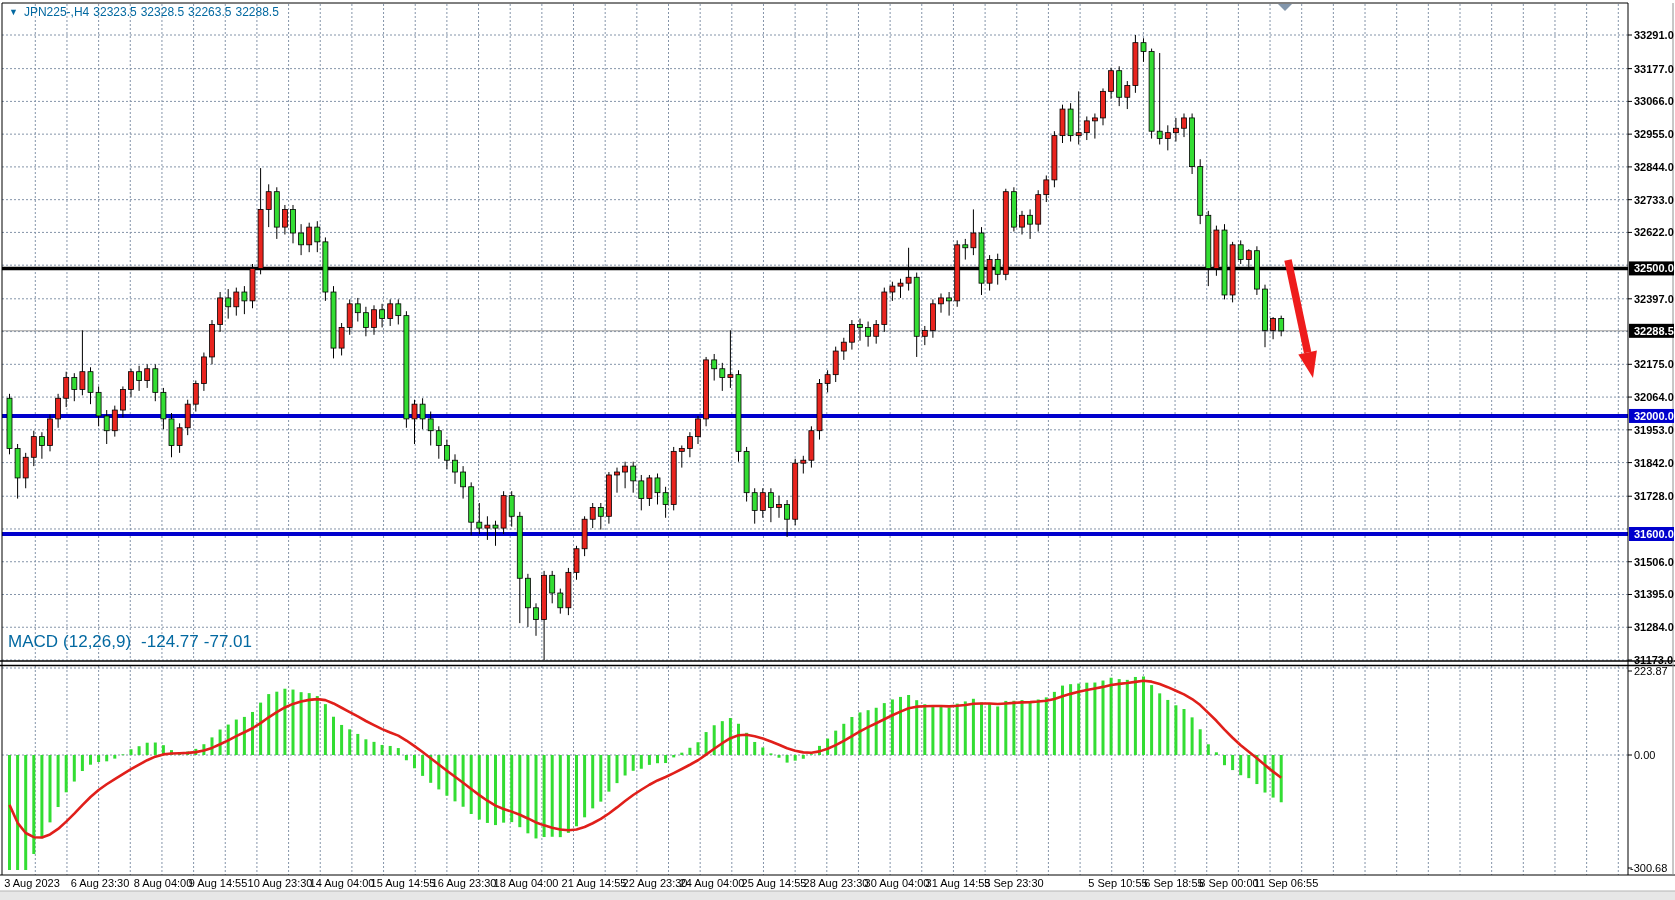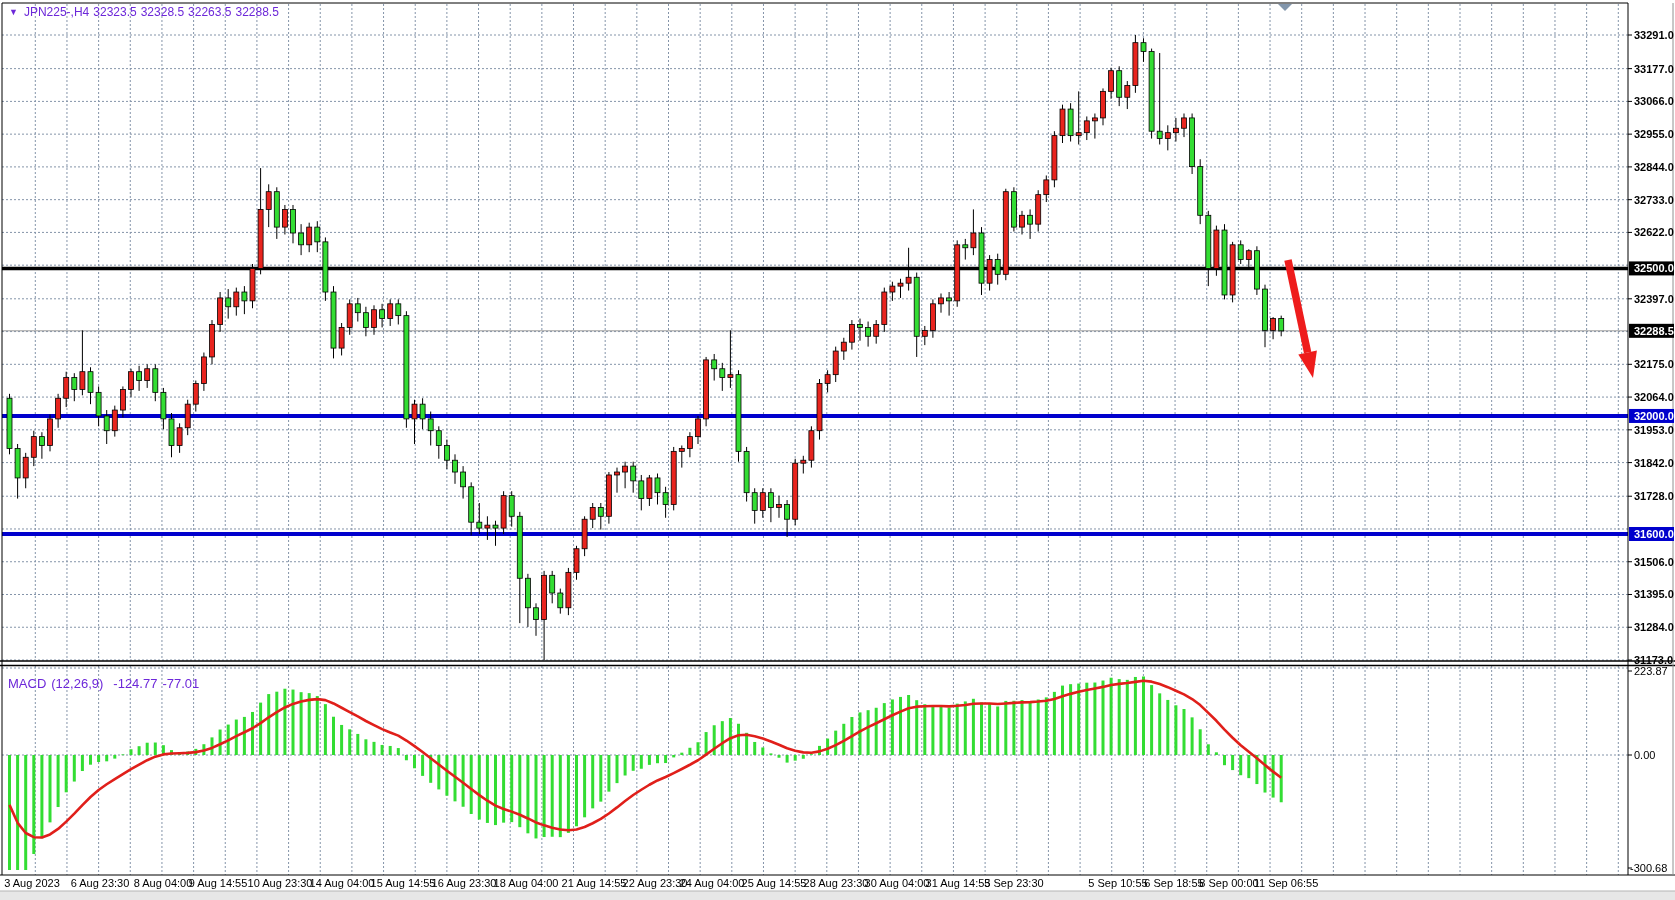--- a/index.html
+++ b/index.html
@@ -1,23 +1,23 @@
 <!DOCTYPE html>
 <html><head>
 <meta charset="utf-8">
 <style>
   html,body{margin:0;padding:0;background:#fff;}
   #app{position:relative;width:1675px;height:900px;background:#ffffff;overflow:hidden;
        font-family:"Liberation Sans",sans-serif;}
   #chart-svg{position:absolute;left:0;top:0;}
-  .overlay{position:absolute;color:#6d28d9;white-space:nowrap;}
+  .overlay{position:absolute;color:#0369a1;white-space:nowrap;}
   #title-bar{left:9px;top:5px;font-size:12px;letter-spacing:0px;}
   #title-bar .tri{display:inline-block;font-size:9px;vertical-align:1px;margin-right:6px;}
   #title-bar span{margin-right:4px;}
-  #macd-label{left:8px;top:676px;font-size:13px;}
+  #macd-label{left:8px;top:632px;font-size:17px;}
   #macd-label span{margin-right:5px;}
 </style>
 </head>
 <body>
 
 <div id="app">
   <svg id="chart-svg" width="1675" height="900">
       <rect x="0" y="0" width="1675" height="900" fill="#fff"></rect>
       <rect x="0" y="891" width="1675" height="9" fill="#e7e7e7"></rect>
       <line x1="0" y1="891" x2="1675" y2="891" stroke="#b5b5b5" stroke-width="1"></line>

